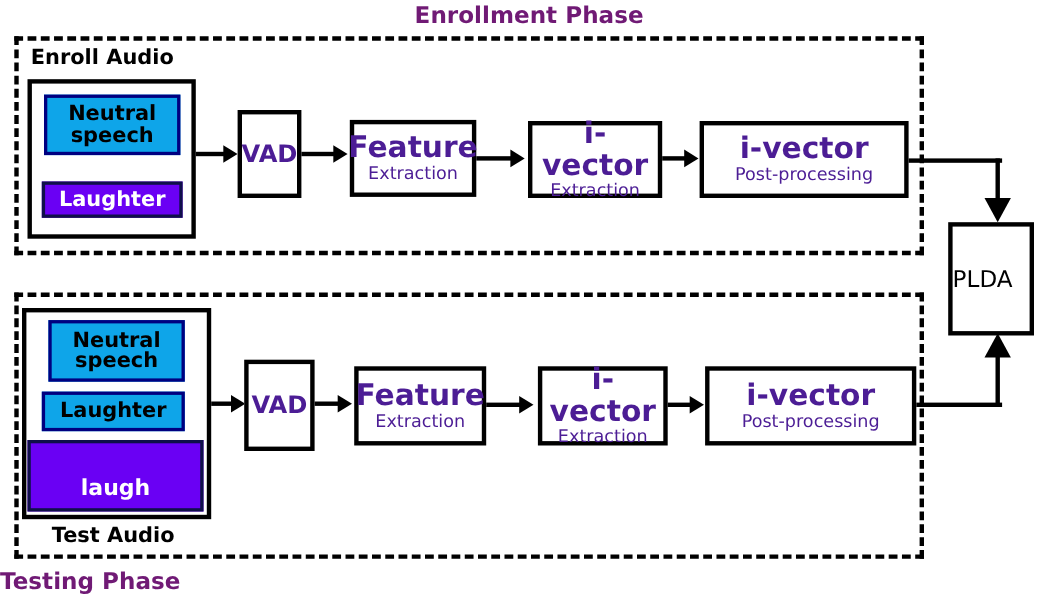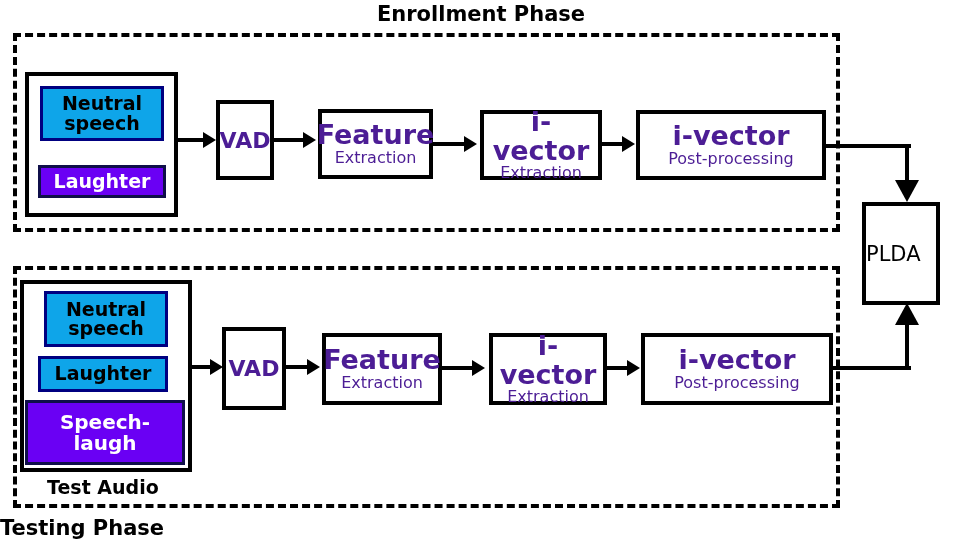--- a/index.html
+++ b/index.html
@@ -13,21 +13,21 @@
     height: 547px;
     background: #ffffff;
     font-family: "DejaVu Sans", sans-serif;
     overflow: hidden;
   }
 
   .phase-title {
     position: absolute;
     font-weight: bold;
     font-size: 21px;
-    color: #000000;
+    color: #701a75;
     letter-spacing: 0px;
     white-space: nowrap;
   }
   #enrollment-title { left: 0; top: 2px; width: 962px; text-align: center; }
   #testing-title    { left: 0; top: 516px; width: 850px; text-align: left; }
 
   .phase-box {
     position: absolute;
     border: 4px dashed #000000;
     box-sizing: border-box;
@@ -150,20 +150,21 @@
 <body>
 
 <div id="stage">
 
   <div class="phase-title" id="enrollment-title">Enrollment Phase</div>
 
   <div class="phase-title" id="testing-title">Testing Phase</div>
 
   <div class="phase-box" id="enrollment-phase-box"></div>
 
+  <div class="audio-label" id="enroll-audio-label">Enroll Audio</div>
 
   <div class="audio-container" id="enroll-audio-container"></div>
 
   <div class="chip chip-plain" id="enroll-neutral" style="border-color: rgb(0, 0, 128);">
     <span>
       <span>Neutral</span><br>
       <span>speech</span>
     </span>
   </div>
 
@@ -222,21 +223,21 @@
       <span>speech</span>
     </span>
   </div>
 
   <div class="chip chip-plain" id="test-laughter" style="border-color: rgb(0, 0, 128);">
     <span>Laughter</span>
   </div>
 
   <div class="chip chip-highlight" id="test-speechlaugh" style="background-color: rgb(106, 0, 244); color: rgb(255, 255, 255);">
     <span>
-      <span>Speech-</span><br>
+      <br>
       <span>laugh</span>
     </span>
   </div>
 
   <div class="hline" style="left:192px; top:365px; width:22px;"></div>
   <div class="arrow-right" style="left:210px; top:359px;"></div>
 
   <div class="proc-box" id="t-vad">
     <span class="proc-single">VAD</span>
   </div>

